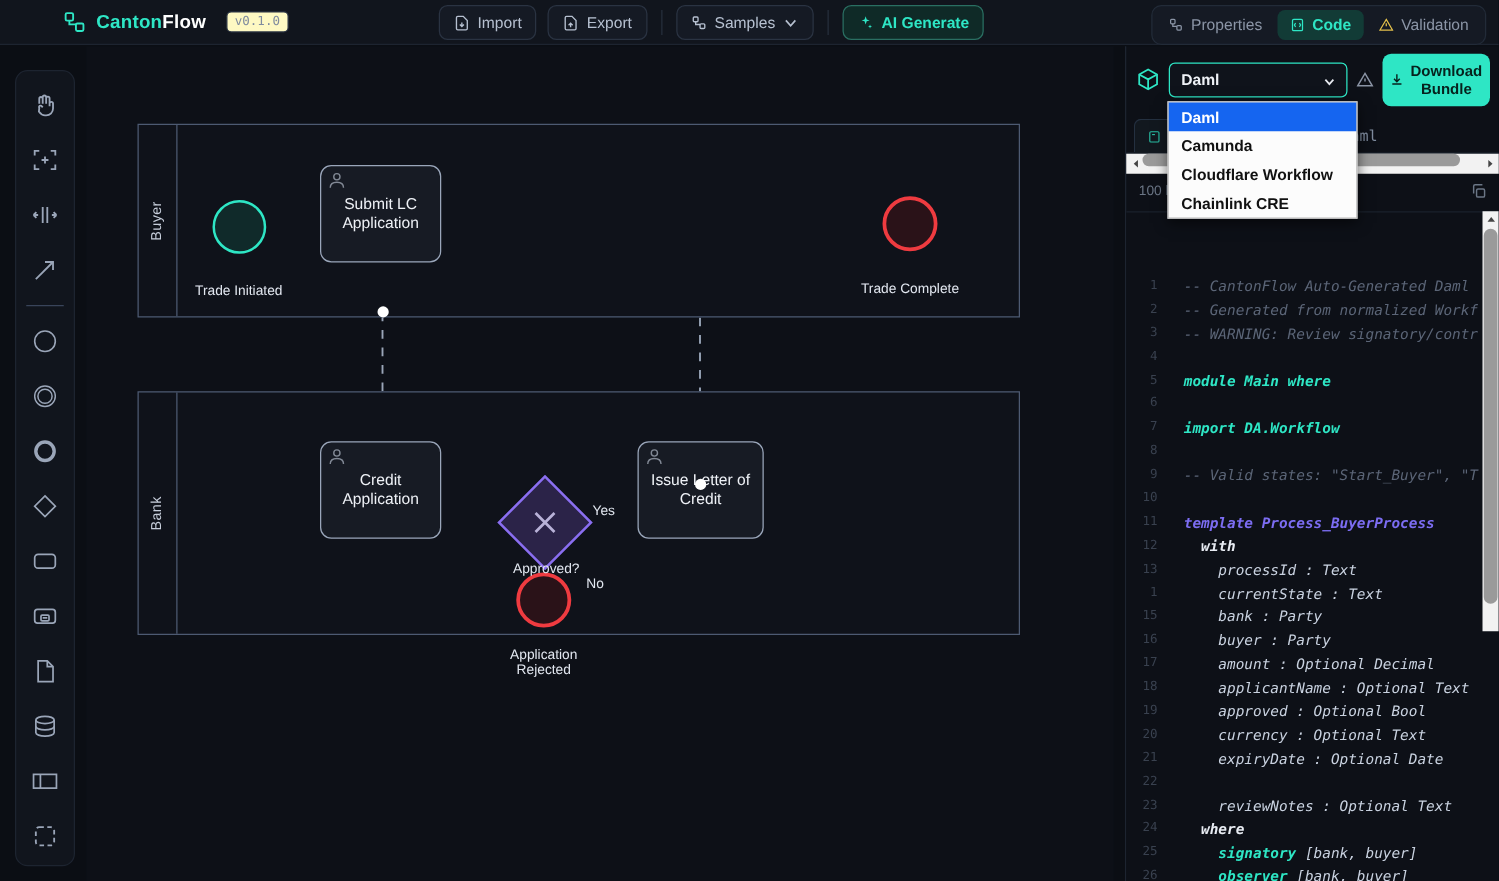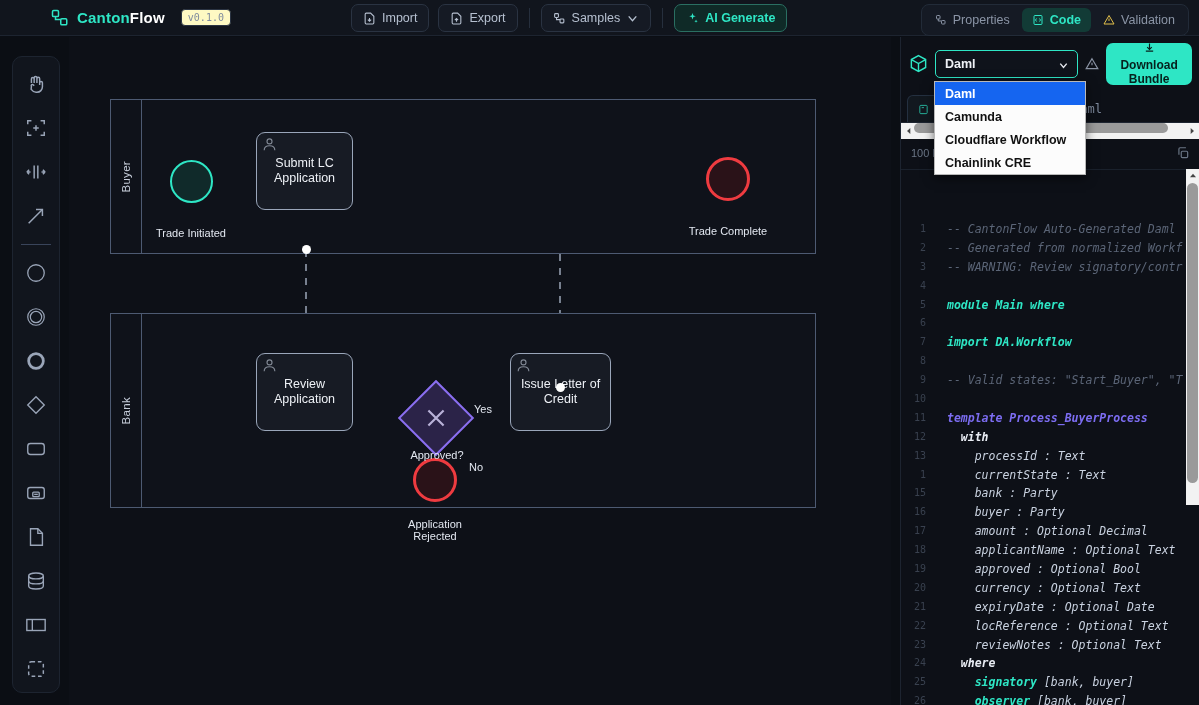--- a/index.html
+++ b/index.html
@@ -155,21 +155,21 @@
     background:#0f131b; border:1px solid #2ee6c5; border-radius:5px;
     display:flex; align-items:center; padding:0 9px;
     font-size:12.5px; color:#eef1f6; font-weight:bold; cursor:pointer;
   }
   .target-select .arrow { position:absolute; right:8px; top:9px; }
   .warn-ico { width:14px; height:14px; flex:0 0 14px; }
   .dl-btn {
     display:flex; align-items:center; justify-content:center; gap:5px;
     width:90px; height:42px; border-radius:7px;
     background:#2ee6c5; color:#06221d; font-size:12px; font-weight:bold;
-    text-align:center; line-height:14px; cursor:pointer; padding:0 6px;flex-direction:column;
+    text-align:center; line-height:14px; cursor:pointer; padding:0 6px;
   }
   .dl-btn svg { width:11px; height:11px; flex:0 0 11px; }
 
   .cp-tabs {
     position:absolute; left:0; top:53px; width:299px; height:33px;
     display:flex; align-items:flex-end; gap:0; padding-left:6px;
     border-bottom:1px solid #1d2430; overflow:hidden;
   }
   .cp-tab {
     display:flex; align-items:center; gap:5px; height:27px; padding:0 10px;
@@ -460,21 +460,21 @@
       <span>Submit LC Application</span>
     </div>
     <div class="dot-h" id="dot-submit"></div>
 
 
     <div class="task" id="task-review">
       <svg class="person" viewBox="0 0 24 24" fill="none" stroke="#c3ccda" stroke-width="1.8">
         <circle cx="12" cy="7" r="4"></circle>
           <path d="M3.5 21c0-4.7 3.8-7 8.5-7s8.5 2.3 8.5 7"></path>
       </svg>
-      <span>Review Application</span>
+      <span>Credit Application</span>
     </div>
 
     <div class="task" id="task-issue">
       <svg class="person" viewBox="0 0 24 24" fill="none" stroke="#c3ccda" stroke-width="1.8">
         <circle cx="12" cy="7" r="4"></circle>
           <path d="M3.5 21c0-4.7 3.8-7 8.5-7s8.5 2.3 8.5 7"></path>
       </svg>
       <span>Issue Letter of Credit</span>
     </div>
     <div class="dot-h" id="dot-issue"></div>
@@ -570,21 +570,21 @@
           <div class="crow"><div class="gutter">12</div><div class="codetxt"><span class="tk-kw2">  with</span></div></div>
           <div class="crow"><div class="gutter">13</div><div class="codetxt"><span class="tk-id">    processId : Text</span></div></div>
           <div class="crow"><div class="gutter">1</div><div class="codetxt"><span class="tk-id">    currentState : Text</span></div></div>
           <div class="crow"><div class="gutter">15</div><div class="codetxt"><span class="tk-id">    bank : Party</span></div></div>
           <div class="crow"><div class="gutter">16</div><div class="codetxt"><span class="tk-id">    buyer : Party</span></div></div>
           <div class="crow"><div class="gutter">17</div><div class="codetxt"><span class="tk-id">    amount : Optional Decimal</span></div></div>
           <div class="crow"><div class="gutter">18</div><div class="codetxt"><span class="tk-id">    applicantName : Optional Text</span></div></div>
           <div class="crow"><div class="gutter">19</div><div class="codetxt"><span class="tk-id">    approved : Optional Bool</span></div></div>
           <div class="crow"><div class="gutter">20</div><div class="codetxt"><span class="tk-id">    currency : Optional Text</span></div></div>
           <div class="crow"><div class="gutter">21</div><div class="codetxt"><span class="tk-id">    expiryDate : Optional Date</span></div></div>
-          <div class="crow"><div class="gutter">22</div><div class="codetxt"><span class="tk-id">    locReference : Optional Text</span></div></div>
+          <div class="crow"><div class="gutter">22</div></div>
           <div class="crow"><div class="gutter">23</div><div class="codetxt"><span class="tk-id">    reviewNotes : Optional Text</span></div></div>
           <div class="crow"><div class="gutter">24</div><div class="codetxt"><span class="tk-kw2">  where</span></div></div>
           <div class="crow"><div class="gutter">25</div><div class="codetxt"><span class="tk-key">    signatory </span><span class="tk-id">[bank, buyer]</span></div></div>
           <div class="crow"><div class="gutter">26</div><div class="codetxt"><span class="tk-key">    observer </span><span class="tk-id">[bank, buyer]</span></div></div>
         </div>
     </div>
 
     <div class="vscroll">
       <div class="vcap">
           <svg viewBox="0 0 24 24" fill="#444">

